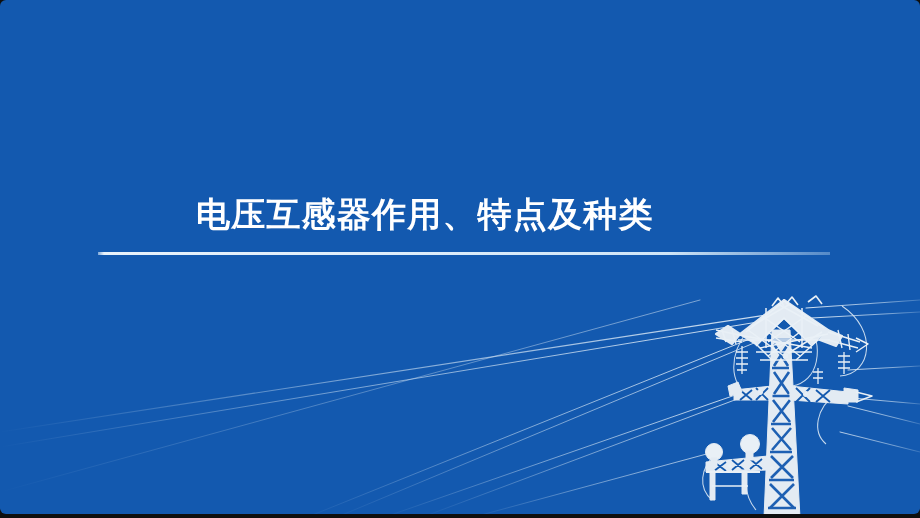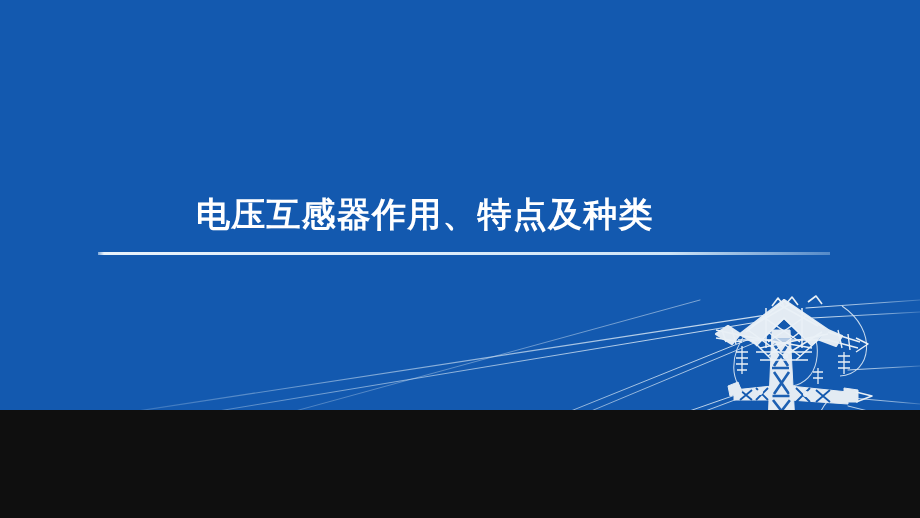--- a/index.html
+++ b/index.html
@@ -8,23 +8,24 @@
     padding: 0;
     background: #0f0f0f;
   }
   body {
     font-family: "Liberation Sans", "DejaVu Sans", sans-serif;
   }
 
   .slide {
     position: relative;
     width: 920px;
-    height: 410px;
+    height: 514px;
     overflow: hidden;
     background: #1359AF;
+    border-radius: 6px;
   }
 
   
   .artwork {
     position: absolute;
     inset: 0;
     width: 920px;
     height: 518px;
     pointer-events: none;
   }

